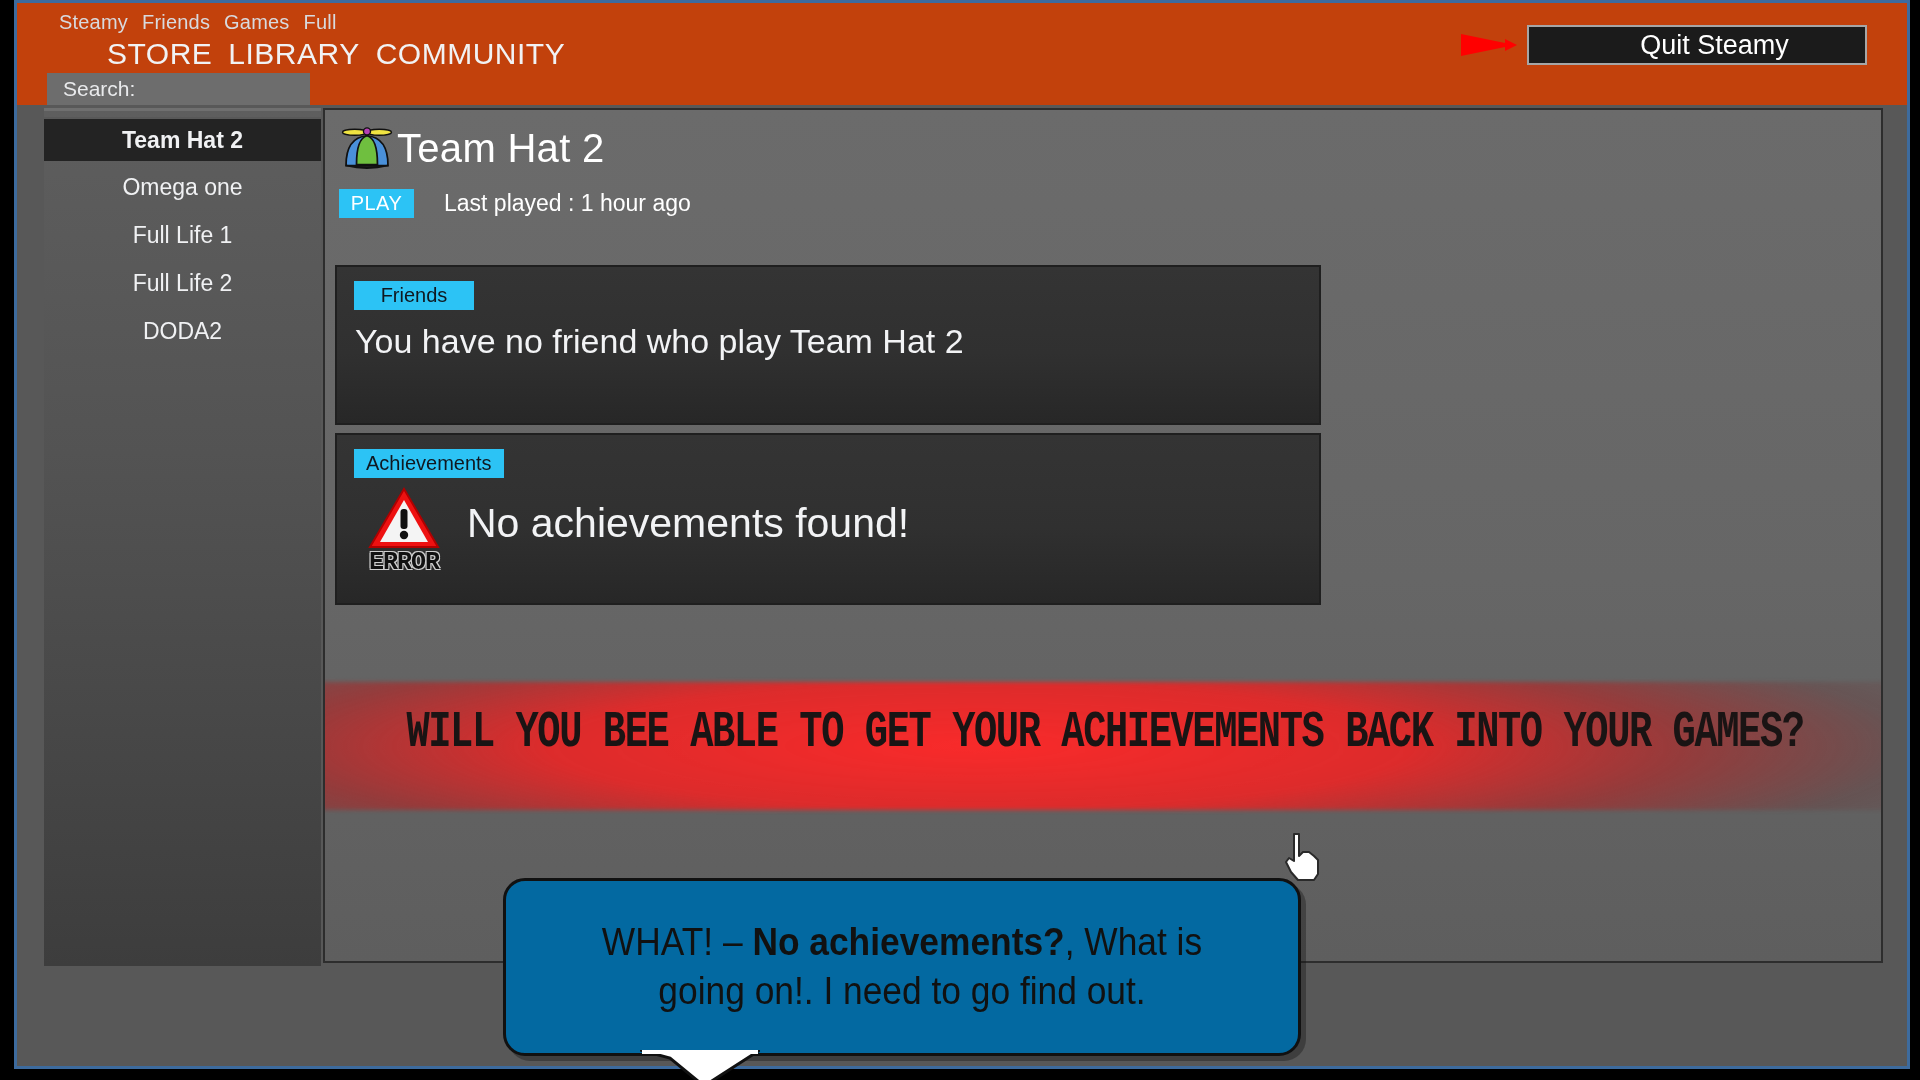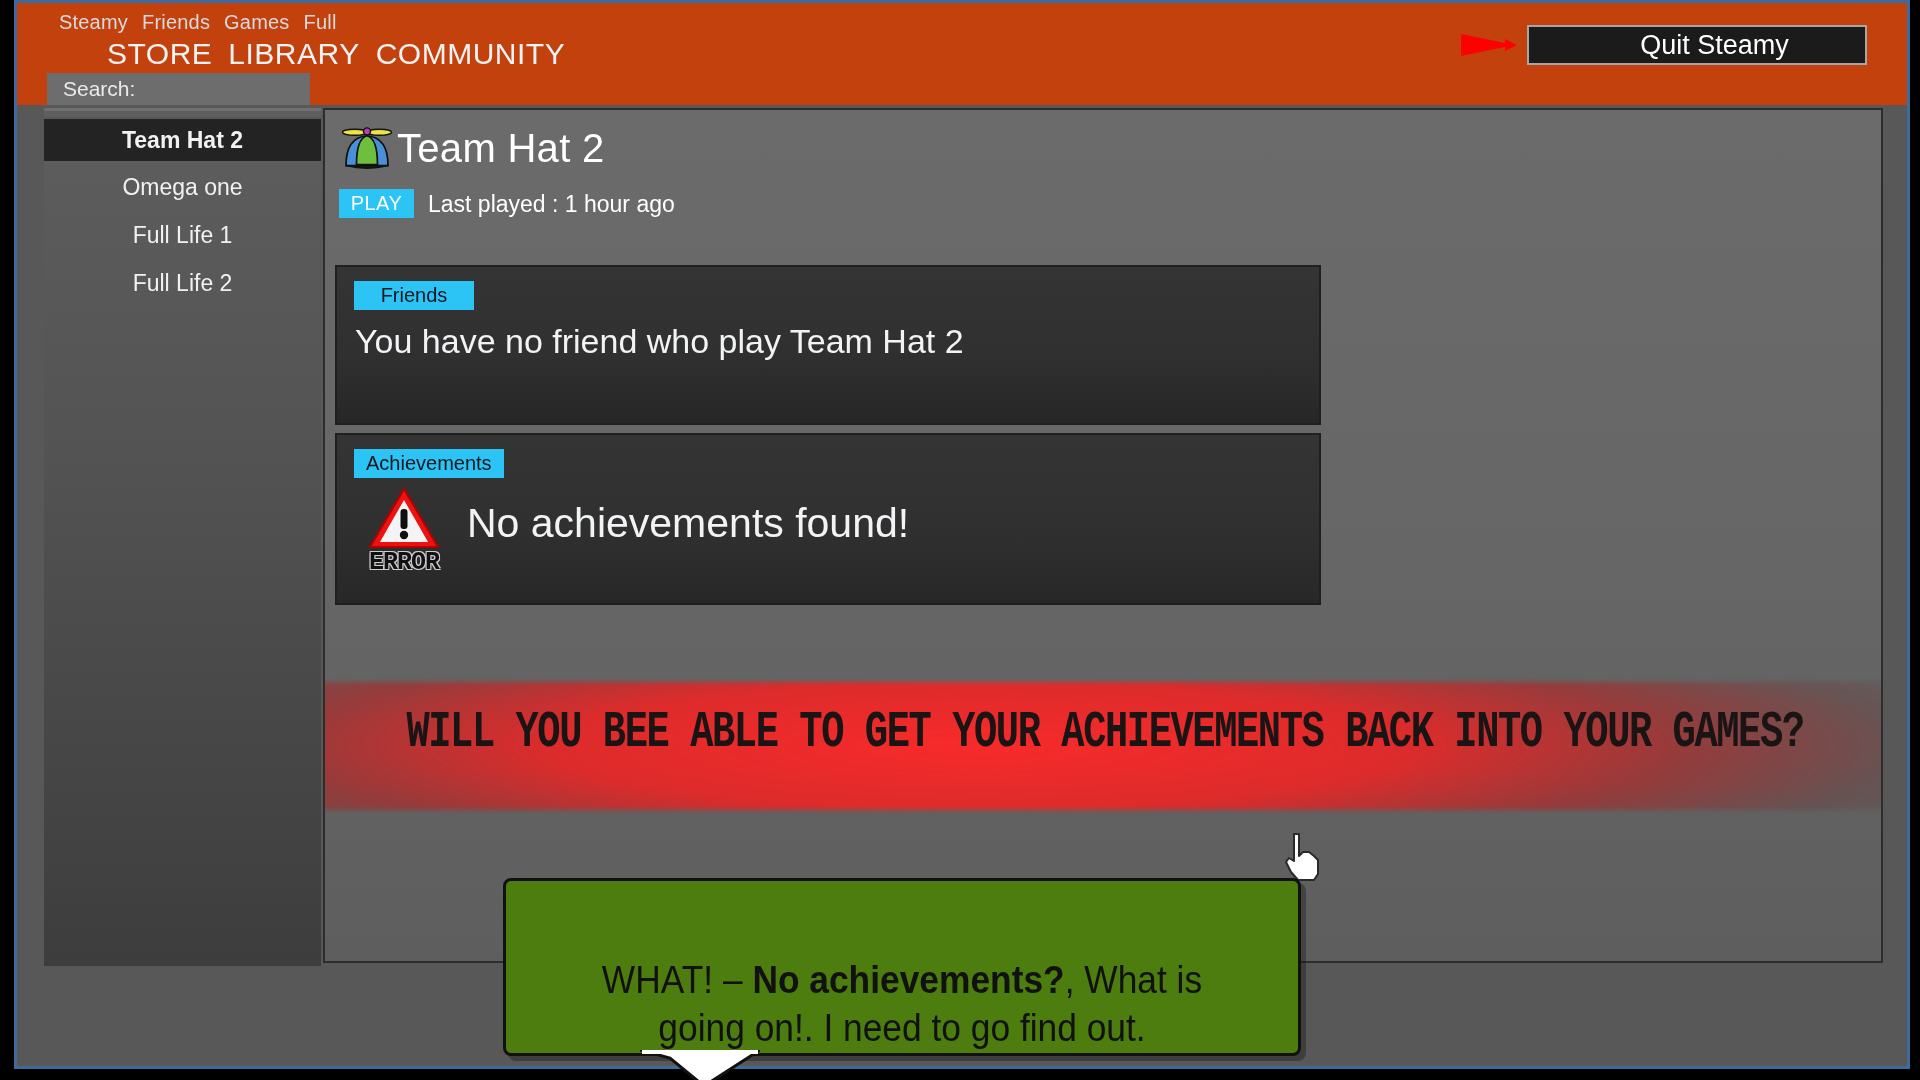--- a/index.html
+++ b/index.html
@@ -165,22 +165,22 @@
     color: #ffffff;
     font-size: 40px;
     white-space: nowrap;
     letter-spacing: .3px;
   }
 
   .play-row {
     position: absolute;
     left: 14px; top: 79px;
     display: flex;
-    align-items: flex-end;
-    gap: 14px;
+    align-items: center;
+    gap: 30px;
   }
   .play-btn {
     background: #2cc3f5;
     width: 75px; height: 29px;
     display: flex; align-items: center; justify-content: center;
     color: #ffffff;
     font-size: 20px;
     cursor: pointer;
     letter-spacing: .5px;
   }
@@ -296,26 +296,26 @@
     left: 955px; top: 720px;
     width: 44px; height: 54px;
     pointer-events: none;
   }
 
   
   .bubble {
     position: absolute;
     left: 503px; top: 878px;
     width: 798px; height: 178px;
-    background: #4d7c0f;
+    background: #0369a1;
     border: 3px solid #111111;
-    border-radius: 8px;
-    box-sizing: border-box;
-    display: flex;
-    align-items: flex-end;
+    border-radius: 22px;
+    box-sizing: border-box;
+    display: flex;
+    align-items: center;
     justify-content: center;
     box-shadow: 5px 5px 0 rgba(20,20,20,0.38);
     z-index: 6;
   }
   .bubble-text {
     color: #111111;
     font-size: 38px;
     text-align: center;
     line-height: 1.28;
     padding: 0 26px;
@@ -372,20 +372,23 @@
             <span>Team Hat 2</span>
           </div>
           <div class="game-item">
             <span>Omega one</span>
           </div>
           <div class="game-item">
             <span>Full Life 1</span>
           </div>
           <div class="game-item">
             <span>Full Life 2</span>
+          </div>
+          <div class="game-item">
+            <span>DODA2</span>
           </div>
         </div>
       </div>
 
       <div class="main-panel">
 
         <div class="game-header">
           <svg class="hat-icon" viewBox="0 0 64 64">
             <path d="M8 52 Q8 20 32 18 Q56 20 56 52 Z" fill="#4a90d9" stroke="#111" stroke-width="2"></path>
             <path d="M20 51 Q20 21 32 18 Q44 21 44 51 Z" fill="#6fbf3f" stroke="#111" stroke-width="2"></path>

